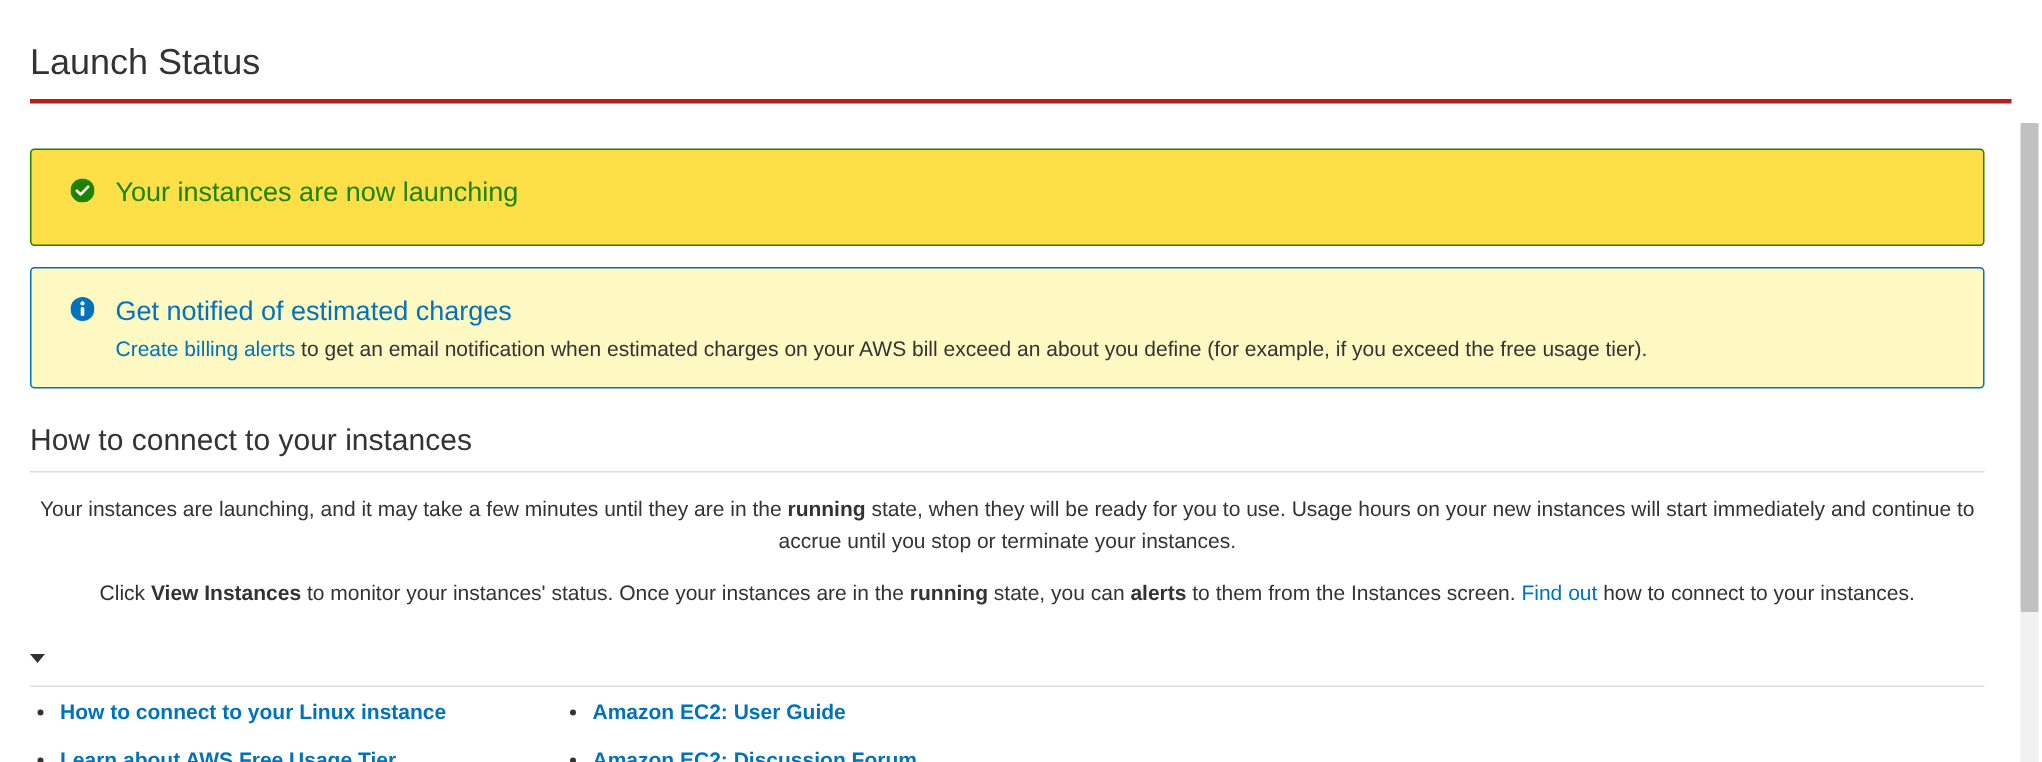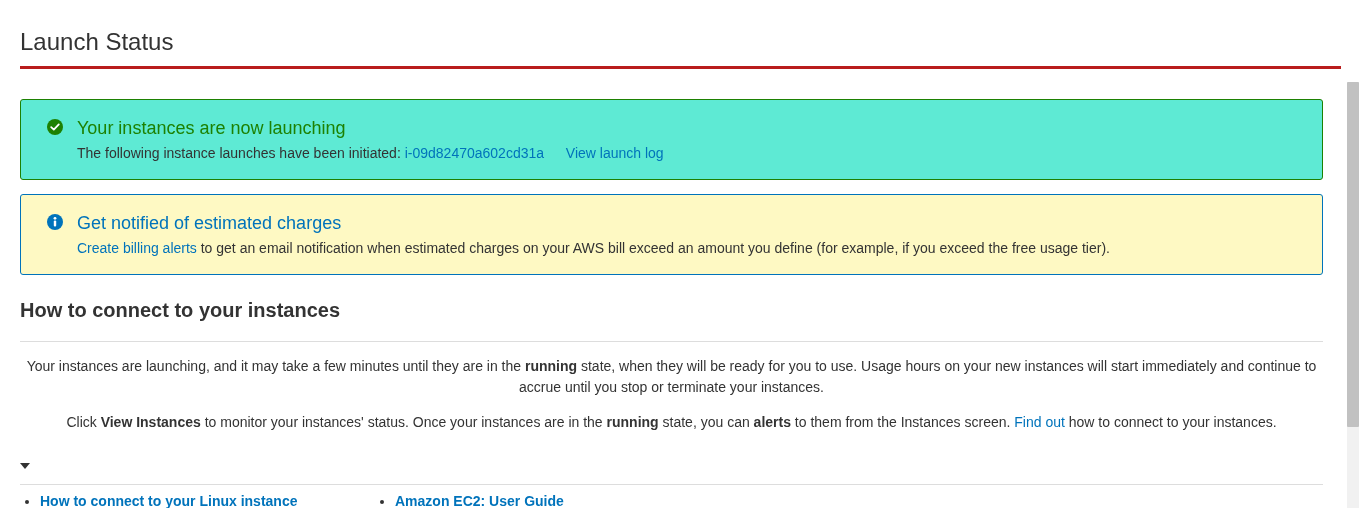--- a/index.html
+++ b/index.html
@@ -19,21 +19,21 @@
       border-bottom: 3px solid #b91c1c;
       margin-bottom: 30px;
     }
     .alert {
       border-radius: 3px;
       padding: 18px 20px 18px 56px;
       margin-bottom: 14px;
       position: relative;
     }
     .alert-success {
-      background: #5eead4;
+      background: #fde047;
       border: 1px solid #1d8102;
     }
     .alert-info {
       background: #fef9c3;
       border: 1px solid #0073bb;
     }
     .alert-icon {
       position: absolute;
       left: 26px;
       top: 19px;
@@ -48,24 +48,24 @@
     .alert-success .alert-title { color: #1d8102; }
     .alert-info .alert-title { color: #0073bb; }
     .alert-body {
       font-size: 14px;
       color: #333;
     }
     a.link { color: #0073bb; text-decoration: none; cursor: pointer; }
     .spacer { display: inline-block; width: 14px; }
     h2.section-title {
       font-size: 20px;
-      font-weight: 700;
+      font-weight: 400;
       color: #333;
       margin-top: 24px;
-      padding-bottom: 19px;
+      padding-bottom: 8px;
       border-bottom: 1px solid #ddd;
       margin-bottom: 14px;
     }
     p.para {
       font-size: 14px;
       color: #333;
       line-height: 1.5;
       margin-bottom: 14px;
       text-align: center;
     }
@@ -137,40 +137,34 @@
 <div class="content-area">
 
   <div class="alert alert-success">
     <span class="alert-icon">
       <svg viewBox="0 0 16 16" width="16" height="16">
           <circle cx="8" cy="8" r="8" fill="#1d8102"></circle>
           <path d="M4.2 8.2 L6.8 10.6 L11.8 5.4" fill="none" stroke="#fff" stroke-width="1.8" stroke-linecap="round" stroke-linejoin="round"></path>
         </svg>
     </span>
     <div class="alert-title">Your instances are now launching</div>
-    <div class="alert-body">
-      <span>The following instance launches have been initiated: </span>
-      <a class="link">i-09d82470a602cd31a</a>
-      <span class="spacer"></span>
-      <a class="link">View launch log</a>
-    </div>
   </div>
 
   <div class="alert alert-info">
     <span class="alert-icon">
       <svg viewBox="0 0 16 16" width="16" height="16">
           <circle cx="8" cy="8" r="8" fill="#0073bb"></circle>
           <circle cx="8" cy="4.3" r="1.4" fill="#fff"></circle>
           <rect x="6.8" y="6.6" width="2.4" height="6" fill="#fff" rx="1"></rect>
         </svg>
     </span>
     <div class="alert-title">Get notified of estimated charges</div>
     <div class="alert-body">
       <a class="link">Create billing alerts</a>
-      <span> to get an email notification when estimated charges on your AWS bill exceed an amount you define (for example, if you exceed the free usage tier).</span>
+      <span> to get an email notification when estimated charges on your AWS bill exceed an about you define (for example, if you exceed the free usage tier).</span>
     </div>
   </div>
 
   <h2 class="section-title">How to connect to your instances</h2>
 
   <p class="para">
     <span>Your instances are launching, and it may take a few minutes until they are in the </span><b>running</b><span> state, when they will be ready for you to use. Usage hours on your new instances will start immediately and continue to accrue until you stop or terminate your instances.</span>
   </p>
 
   <p class="para">

